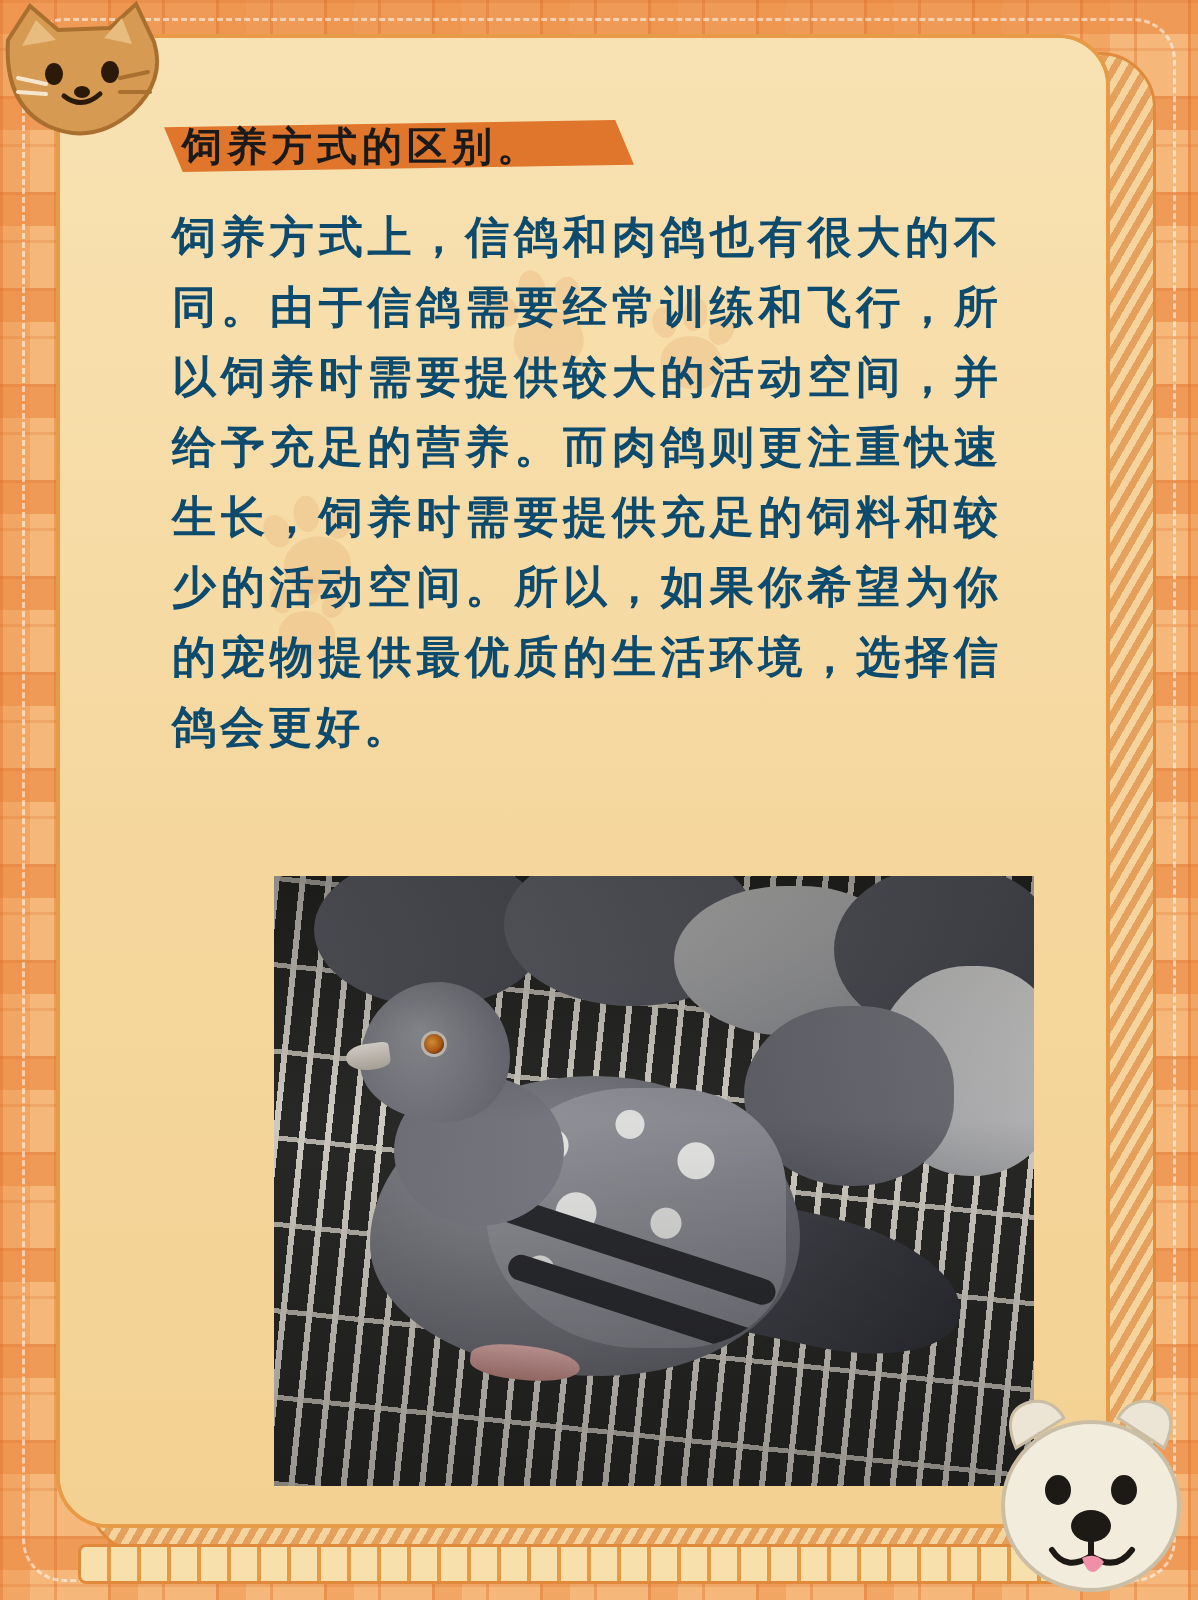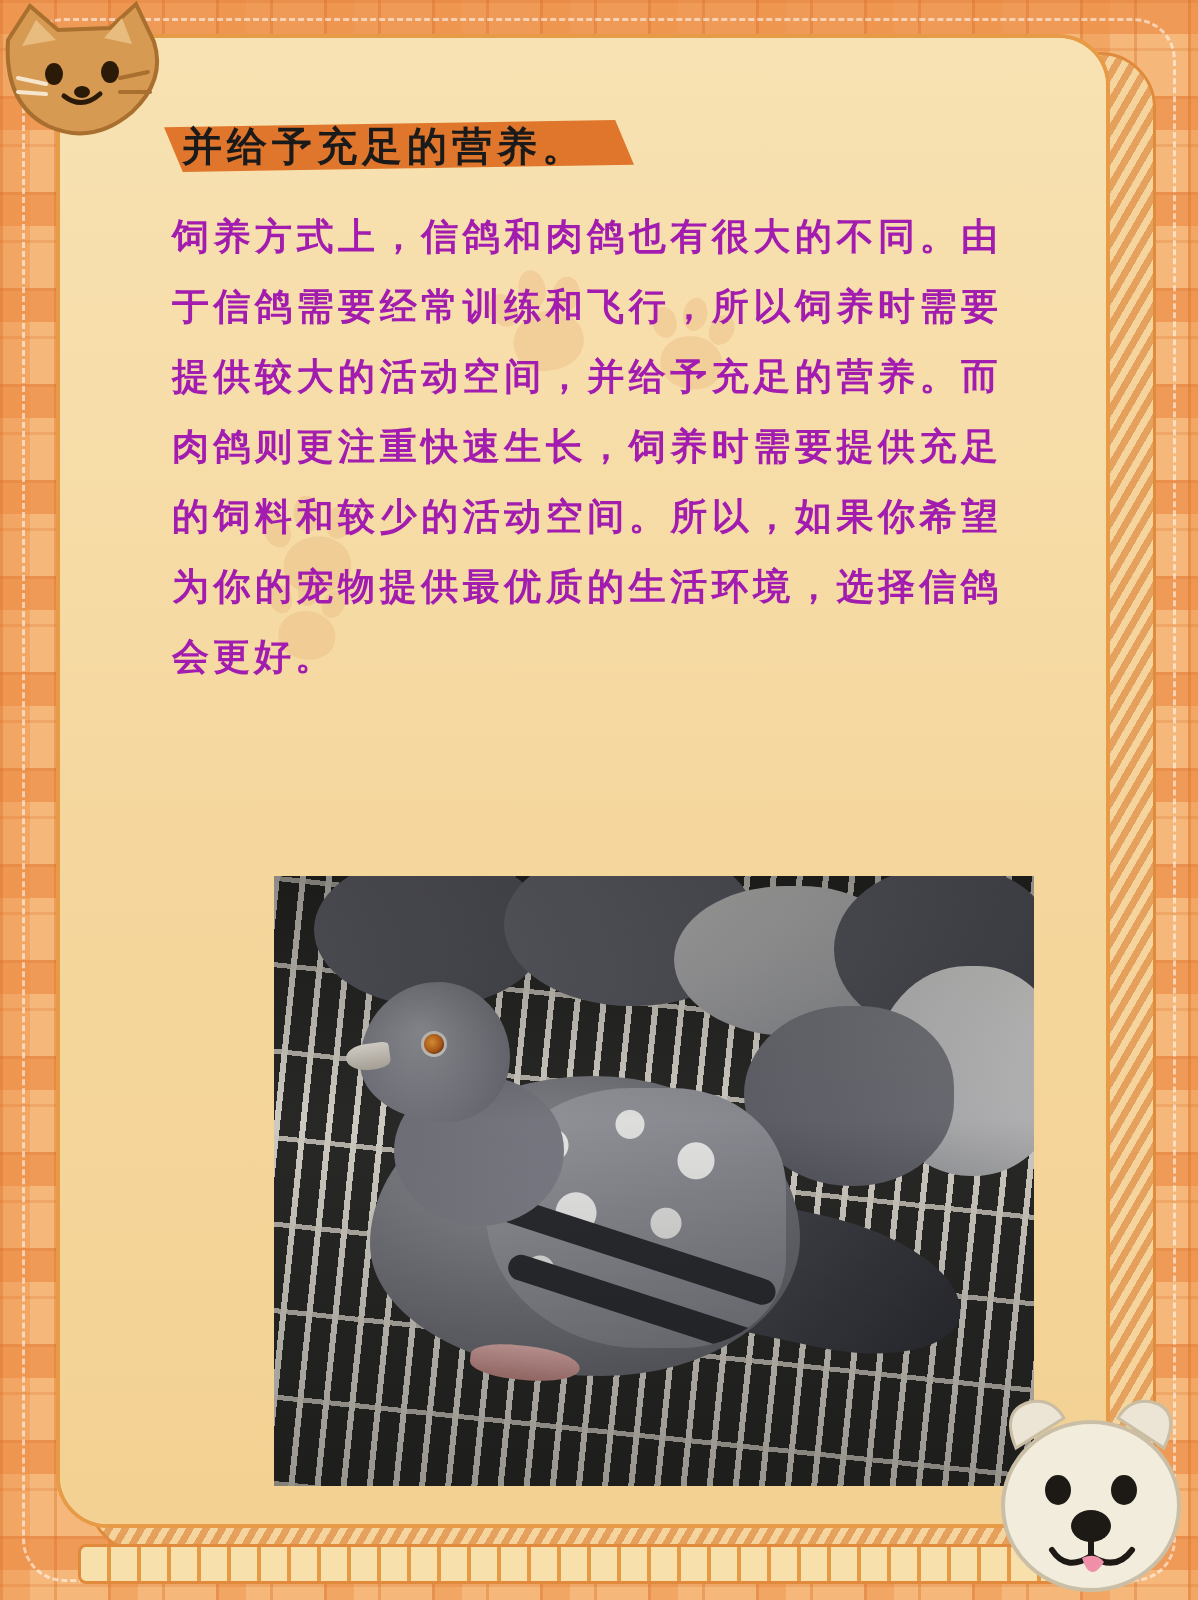--- a/index.html
+++ b/index.html
@@ -172,24 +172,24 @@
     font-weight: bold;
     color: #1a1a1a;
     letter-spacing: 5px;
     line-height: 56px;
     padding: 4px 10px 2px 10px;
     font-family: "DejaVu Sans", "Liberation Sans", sans-serif;
   }
 
   .body-text {
     margin-top: 16px;
-    font-size: 37px;
+    font-size: 44px;
     line-height: 70px;
     letter-spacing: 4px;
-    color: #a21caf;
+    color: #0c4a6e;
     font-weight: bold;
     font-family: "DejaVu Sans", "Liberation Sans", sans-serif;
     text-align: justify;
     width: 830px;
   }
 
   
   .photo {
     position: absolute;
     left: 214px;
@@ -376,21 +376,21 @@
     <div class="paw" style="left:212px; top:530px; transform:rotate(8deg) scale(1.1);">
       <span class="pad main"></span>
         <span class="pad t1"></span>
         <span class="pad t2"></span>
         <span class="pad t3"></span>
     </div>
 
     <div class="content">
       <div class="heading-wrap">
         <div class="heading-banner"></div>
-        <div class="heading-text">并给予充足的营养。</div>
+        <div class="heading-text">饲养方式的区别。</div>
       </div>
       <div class="body-text">饲养方式上，信鸽和肉鸽也有很大的不同。由于信鸽需要经常训练和飞行，所以饲养时需要提供较大的活动空间，并给予充足的营养。而肉鸽则更注重快速生长，饲养时需要提供充足的饲料和较少的活动空间。所以，如果你希望为你的宠物提供最优质的生活环境，选择信鸽会更好。</div>
     </div>
 
     <div class="photo">
       <div class="grate"></div>
       <div class="grate-cross"></div>
 
       <div class="bg-pigeon" style="left:40px;  top:-20px; width:230px; height:150px; background:linear-gradient(160deg,#6f7078,#4d4e56);"></div>
       <div class="bg-pigeon" style="left:230px; top:-30px; width:250px; height:160px; background:linear-gradient(160deg,#7a7b83,#53545c);"></div>

